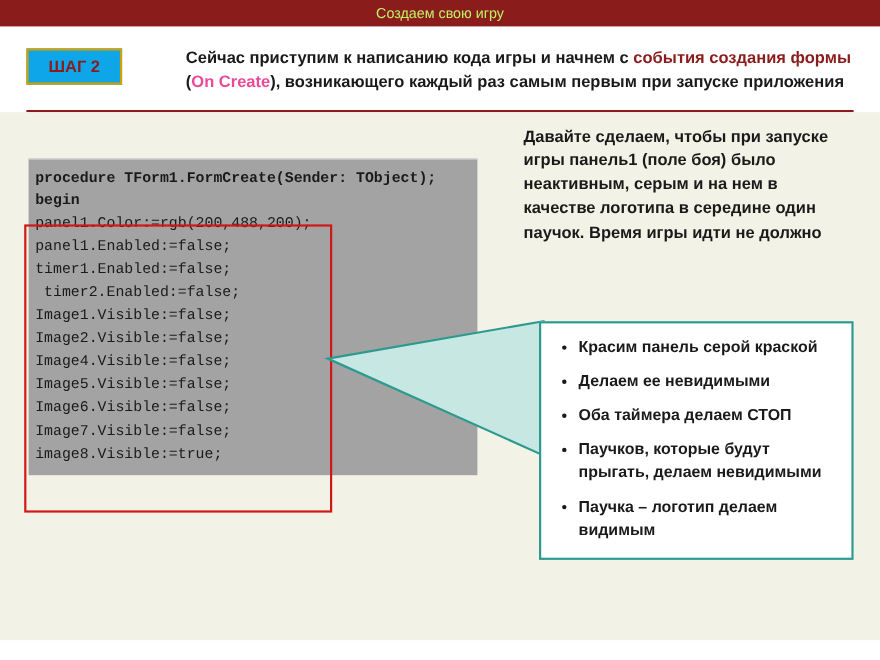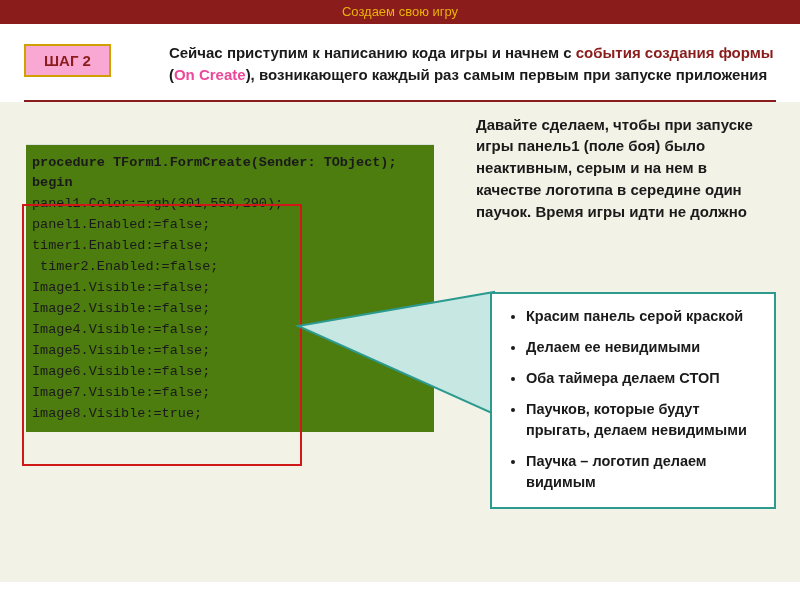--- a/index.html
+++ b/index.html
@@ -9,35 +9,35 @@
     height: 600px;
     background: #fff;
     font-family: Arial, Helvetica, sans-serif;
     font-size: 15px;
     color: #1a1a1a;
     overflow: hidden;
     position: relative;
   }
   .header-bar {
     background: #8a1c1c;
-    color: #eab308;
+    color: #bef264;
     text-align: center;
     padding: 4px 0 5px 0;
     font-size: 13px;
   }
   .content {
     padding: 18px 24px 0 24px;
   }
   .intro {
     display: flex;
     align-items: flex-start;
   }
   .step-badge {
     border: 2px solid #d0a000;
-    background: #f9a8d4;
+    background: #0ea5e9;
     color: #8a1c1c;
     font-weight: bold;
     padding: 6px 18px;
     font-size: 15px;
     flex: 0 0 auto;
     margin-top: 2px;
   }
   .intro-text {
     margin-left: 58px;
     line-height: 1.45;
@@ -55,21 +55,21 @@
     position: relative;
     background: #f3f2e6;
     padding: 18px 20px;
     height: 480px;
   }
   .code-pane {
     position: absolute;
     top: 42px;
     left: 26px;
     width: 408px;
-    background: #4d7c0f;
+    background: #a3a3a3;
     border-top: 1px solid #e0e0e0;
     font-family: "Courier New", monospace;
     font-size: 13.5px;
     line-height: 1.55;
     padding: 8px 0 8px 6px;
   }
   .code-pane .line { white-space: pre; }
   .code-pane .bold { font-weight: 700; }
   .code-frame {
     position: absolute;
@@ -134,21 +134,21 @@
   <hr class="sep">
 </div>
 
 <div class="lower">
 
   <div class="code-pane">
     <div class="line"></div>
     <div class="line bold">procedure TForm1.FormCreate(Sender: TObject);</div>
     <div class="line bold">begin</div>
     <div class="line"></div>
-    <div class="line">panel1.Color:=rgb(301,550,290);</div>
+    <div class="line">panel1.Color:=rgb(200,488,200);</div>
     <div class="line">panel1.Enabled:=false;</div>
     <div class="line">timer1.Enabled:=false;</div>
     <div class="line"> timer2.Enabled:=false;</div>
     <div class="line">Image1.Visible:=false;</div>
     <div class="line">Image2.Visible:=false;</div>
     <div class="line">Image4.Visible:=false;</div>
     <div class="line">Image5.Visible:=false;</div>
     <div class="line">Image6.Visible:=false;</div>
     <div class="line">Image7.Visible:=false;</div>
     <div class="line">image8.Visible:=true;</div>

